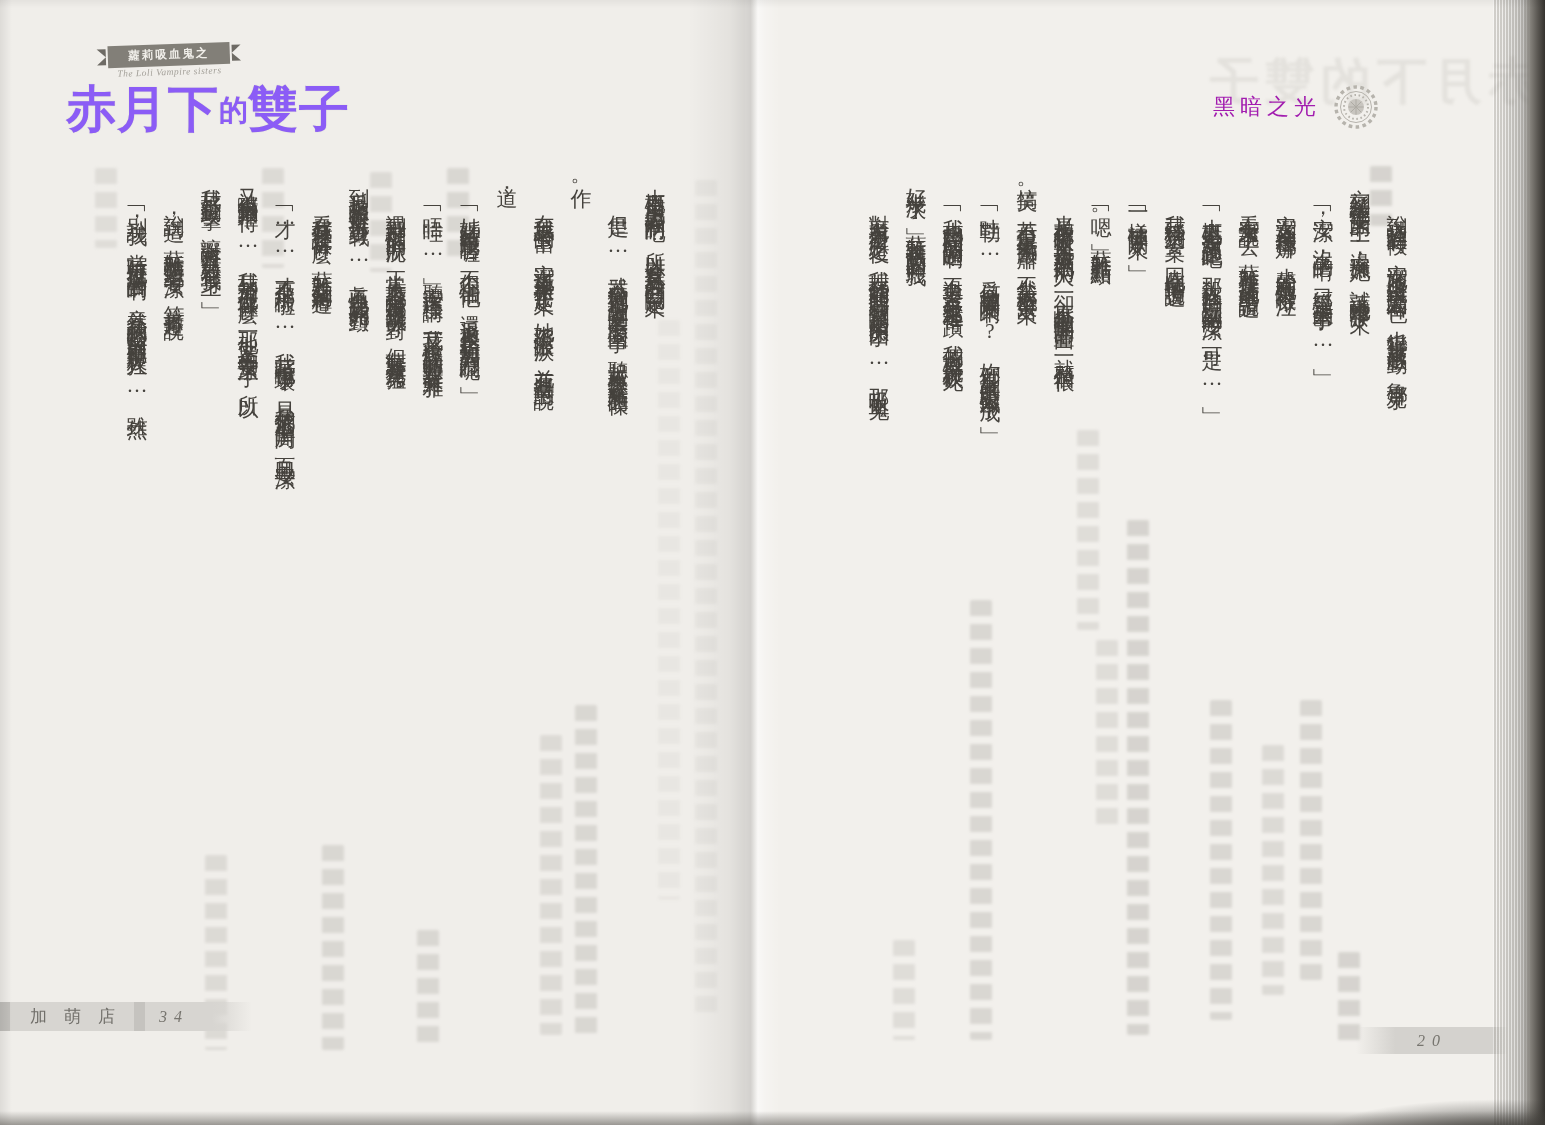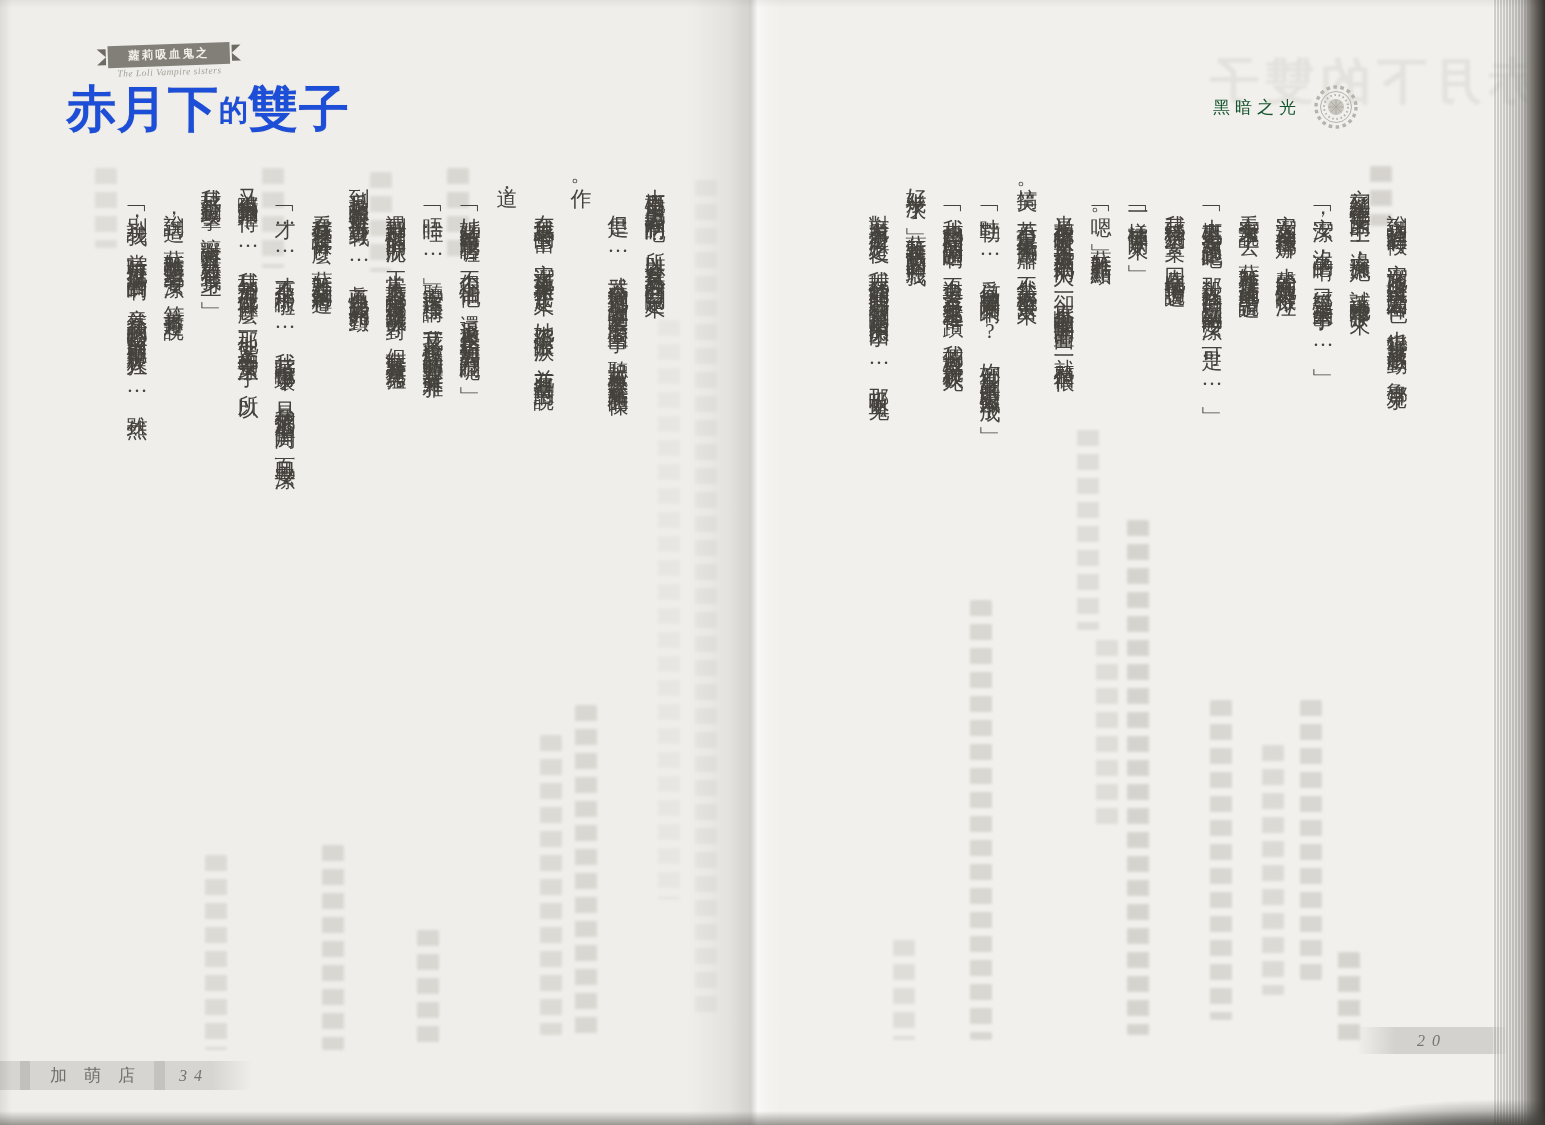--- a/index.html
+++ b/index.html
@@ -35,51 +35,51 @@
   .logo { position:absolute; left:60px; top:40px; width:300px; }
   .ribbon-wrap { position:absolute; left:48px; top:4px; width:122px; text-align:center; transform:rotate(-2deg); }
   .ribbon { position:relative; display:block; background:#827f78; color:#f0eee9;
     font-size:11.5px; font-weight:bold; letter-spacing:2px; padding:3px 4px 4px; }
   .ribbon::before { content:""; position:absolute; left:-11px; top:3px; width:0; height:0;
     border-top:8px solid #6e6b65; border-bottom:8px solid #6e6b65; border-left:9px solid transparent; }
   .ribbon::after  { content:""; position:absolute; right:-11px; top:3px; width:0; height:0;
     border-top:8px solid #6e6b65; border-bottom:8px solid #6e6b65; border-right:9px solid transparent; }
   .ribbon-en { display:block; margin-top:1px; font-size:9.5px; font-style:italic;
     color:#a3a099; letter-spacing:0.5px; }
-  .logo-title { position:absolute; left:6px; top:36px; white-space:nowrap; color:#1d4ed8;
+  .logo-title { position:absolute; left:6px; top:36px; white-space:nowrap; color:#8b5cf6;
     font-weight:bold; text-shadow:0 0 1px rgba(141,138,130,0.4); }
   .logo-title .big   { font-size:50px; letter-spacing:1px; }
   .logo-title .small { font-size:29px; vertical-align:6px; letter-spacing:0; }
 
   
   .chapter-header { position:absolute; left:1213px; top:84px; display:flex; align-items:center; }
-  .chapter-title { font-size:17px; letter-spacing:5px; color:#14532d; }
+  .chapter-title { font-size:22px; letter-spacing:5px; color:#a21caf; }
   .medallion { margin-left:12px; width:46px; height:46px; }
 
   .ghost-title { position:absolute; left:1108px; top:48px; width:430px; font-size:50px; font-weight:bold;
     color:#8f8c84; letter-spacing:6px; opacity:0.14; transform:scaleX(-1); filter:blur(1.5px);
     white-space:nowrap; pointer-events:none; }
 
   
   .page-text { position:absolute; top:172px; height:874px; display:flex;
     flex-direction:row-reverse; column-gap:7px; }
   .right-text { right:133px; }
   .left-text  { left:122px; }
   .col { writing-mode:vertical-rl; text-orientation:upright; width:30px; height:874px;
     font-size:21px; letter-spacing:3.5px; line-height:30px; color:#45423d; overflow:hidden; }
   .col.indent { padding-top:26px; }
 
   
   .ghost { position:absolute; width:22px; filter:blur(1.5px); pointer-events:none; border-radius:2px;
     background-image:repeating-linear-gradient(to bottom, #b5b2ac 0 16px, rgba(181,178,172,0) 16px 24px); }
 
   
-  .footer-left { position:absolute; left:0; top:1061px; height:29px; width:252px;
+  .footer-left { position:absolute; left:0; top:1002px; height:29px; width:252px;
     display:flex; align-items:center;
-    background:linear-gradient(to right, #d7d5d1 0%, #d7d5d1 84%, rgba(215,213,209,0) 100%);padding-left:20px; }
+    background:linear-gradient(to right, #d7d5d1 0%, #d7d5d1 84%, rgba(215,213,209,0) 100%); }
   .edge-notch { width:10px; height:100%; background:#c2c0bc; margin-right:20px; }
   .imprint { font-size:17px; letter-spacing:17px; color:#716f6a; }
   .footer-divider { width:11px; height:100%; background:#c5c3bf; margin:0 14px 0 2px; }
   .pageno { font-size:16px; font-style:italic; letter-spacing:7px; color:#77756f; }
 
   .footer-right { position:absolute; left:1356px; top:1008px; height:27px; width:152px;
     display:flex; align-items:center; justify-content:center;
     background:linear-gradient(to right, rgba(212,210,206,0) 0%, #d4d2ce 26%, #d4d2ce 90%, rgba(212,210,206,0) 100%);margin-top:19px; }
 </style>
 </head>

